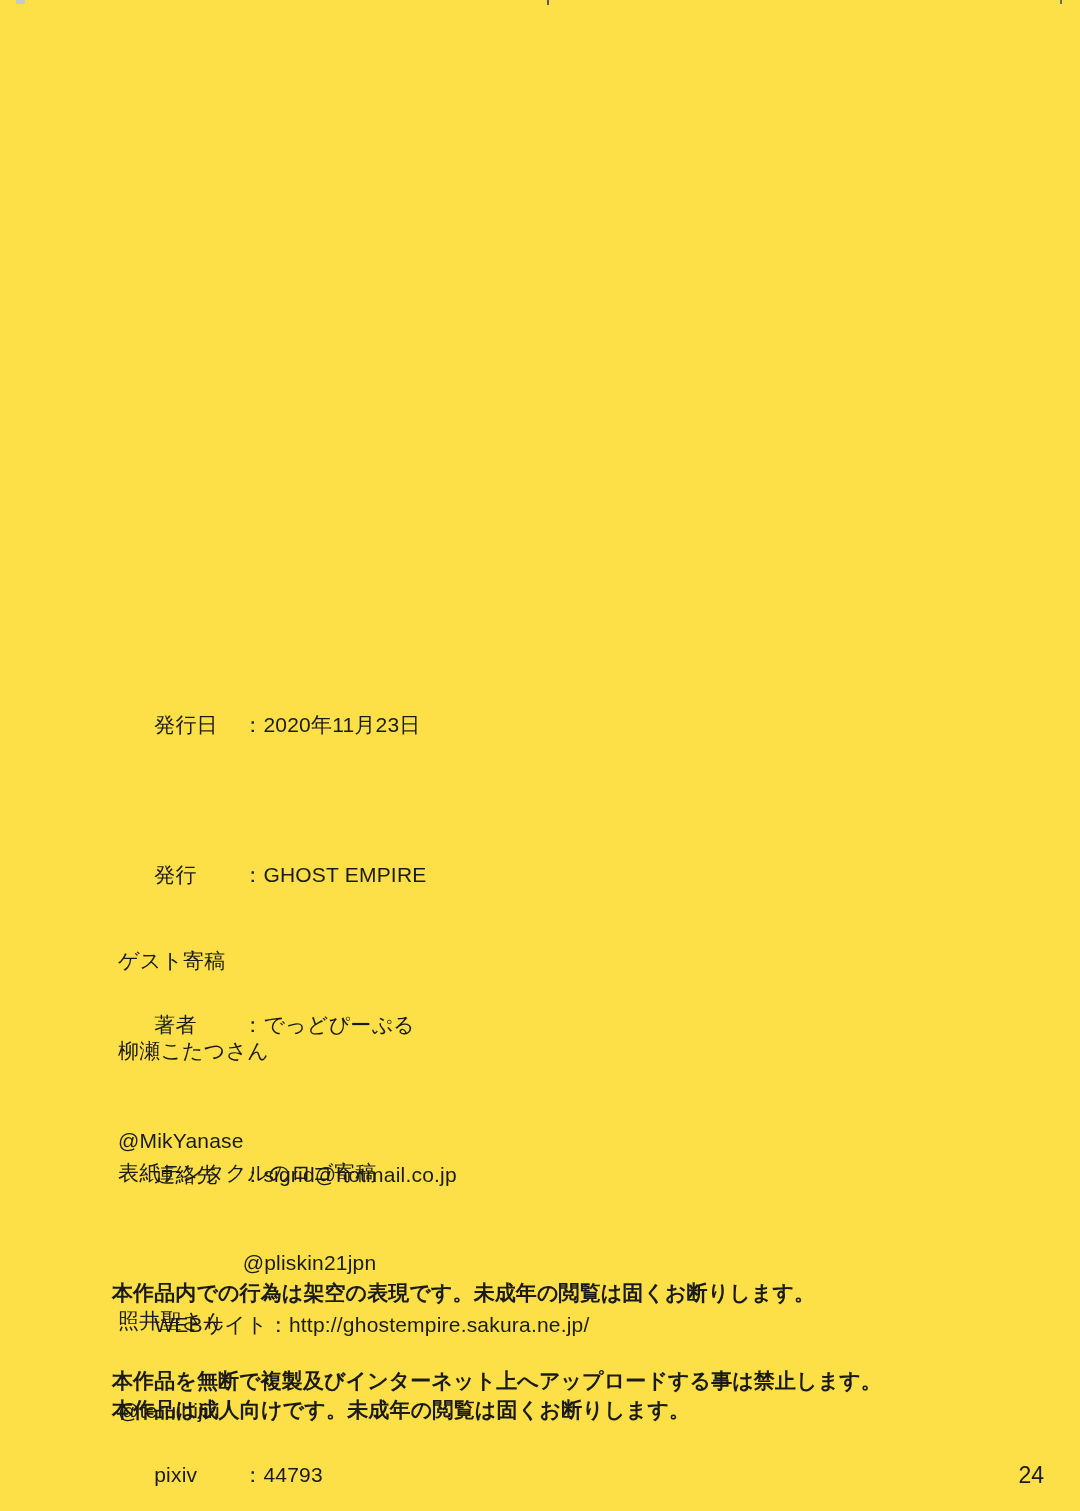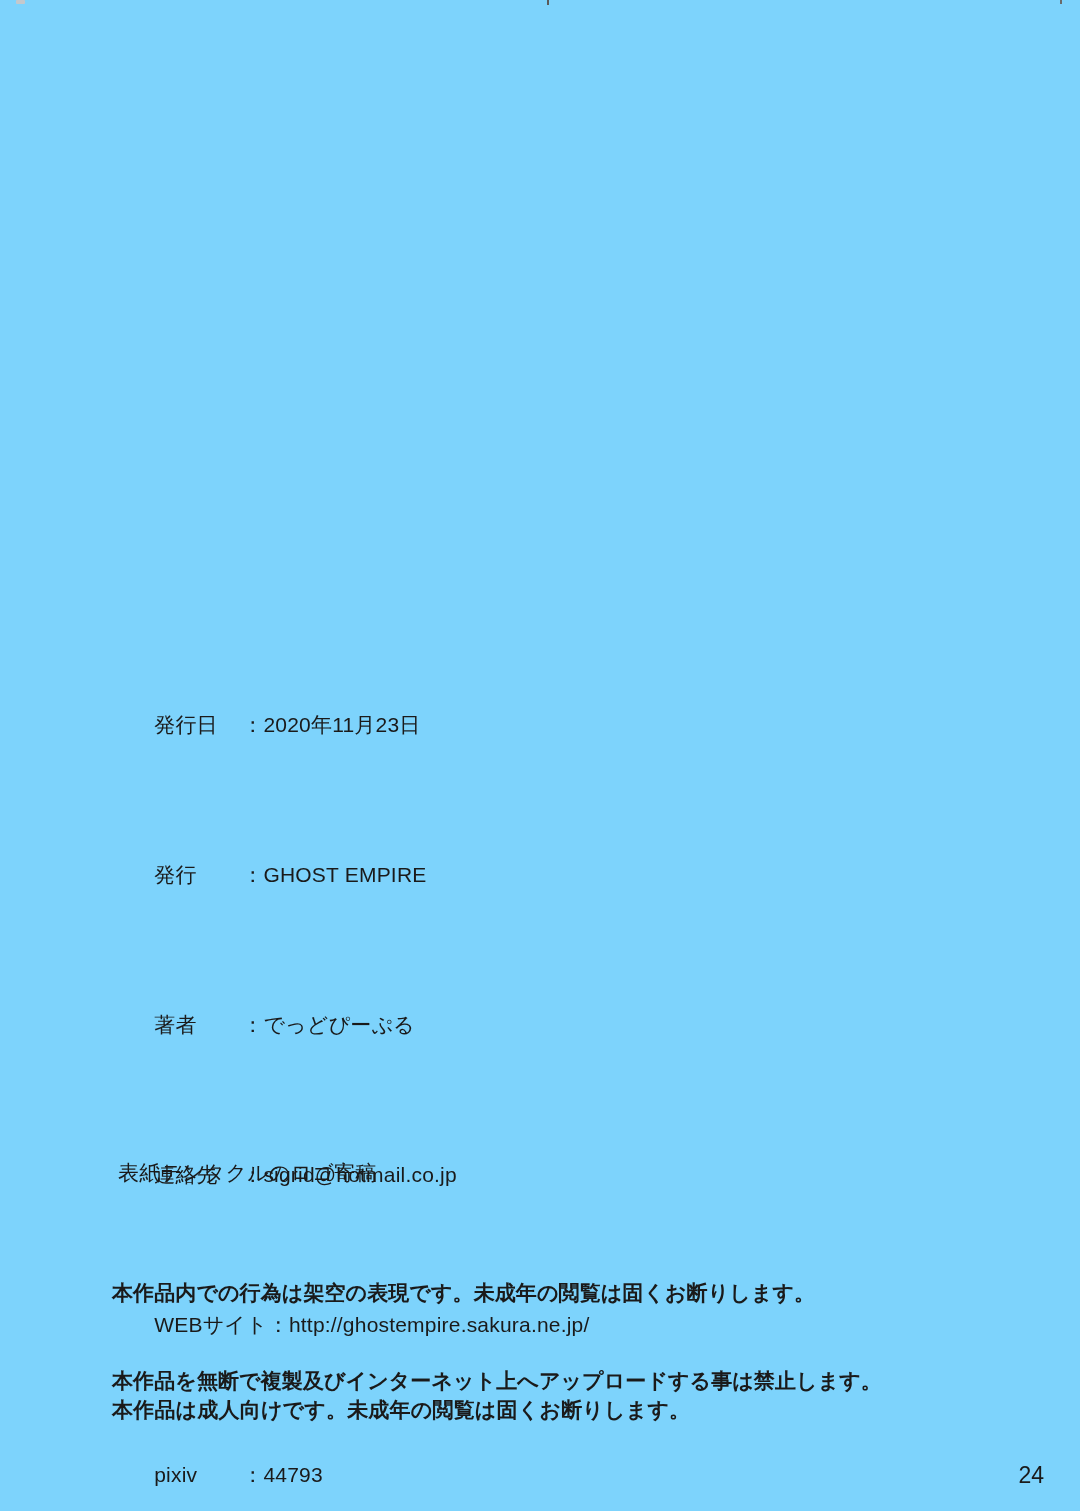--- a/index.html
+++ b/index.html
@@ -9,21 +9,21 @@
     height: 1511px;
     background: #ffffff;
     font-family: "Liberation Sans", "DejaVu Sans", sans-serif;
     color: #1a1a1a;
     overflow: hidden;
   }
   .page {
     position: relative;
     width: 1080px;
     height: 1511px;
-    background: #7dd3fc;
+    background: #fde047;
   }
   .block {
     position: absolute;
     left: 118px;
     font-size: 21px;
     line-height: 30px;
     font-weight: 500;
     white-space: pre;
     letter-spacing: 0.2px;
   }
@@ -90,23 +90,32 @@
     <div class="crow">
       <span class="lbl">WEBサイト</span><span class="sep">：</span><span class="val">http://ghostempire.sakura.ne.jp/</span>
     </div>
     <div class="crow">
       <span class="lbl">pixiv</span><span class="sep">：</span><span class="val">44793</span>
     </div>
     
     
   </div>
 
+  <div class="block guest">
+    <div>ゲスト寄稿</div>
+    <div>柳瀬こたつさん</div>
+    <div>@MikYanase</div>
+    <div class="spacer"></div>
+    <div>照井聖さん</div>
+    <div>@teruihijiri</div>
+  </div>
 
   <div class="block logo">
     <div>表紙テンタクルのロゴ寄稿</div>
+    <div>@pliskin21jpn</div>
   </div>
 
   <div class="block disclaimer">
     <div>本作品内での行為は架空の表現です。未成年の閲覧は固くお断りします。</div>
     <div>本作品を無断で複製及びインターネット上へアップロードする事は禁止します。</div>
   </div>
 
   <div class="block adult-notice">
     <div>本作品は成人向けです。未成年の閲覧は固くお断りします。</div>
   </div>

